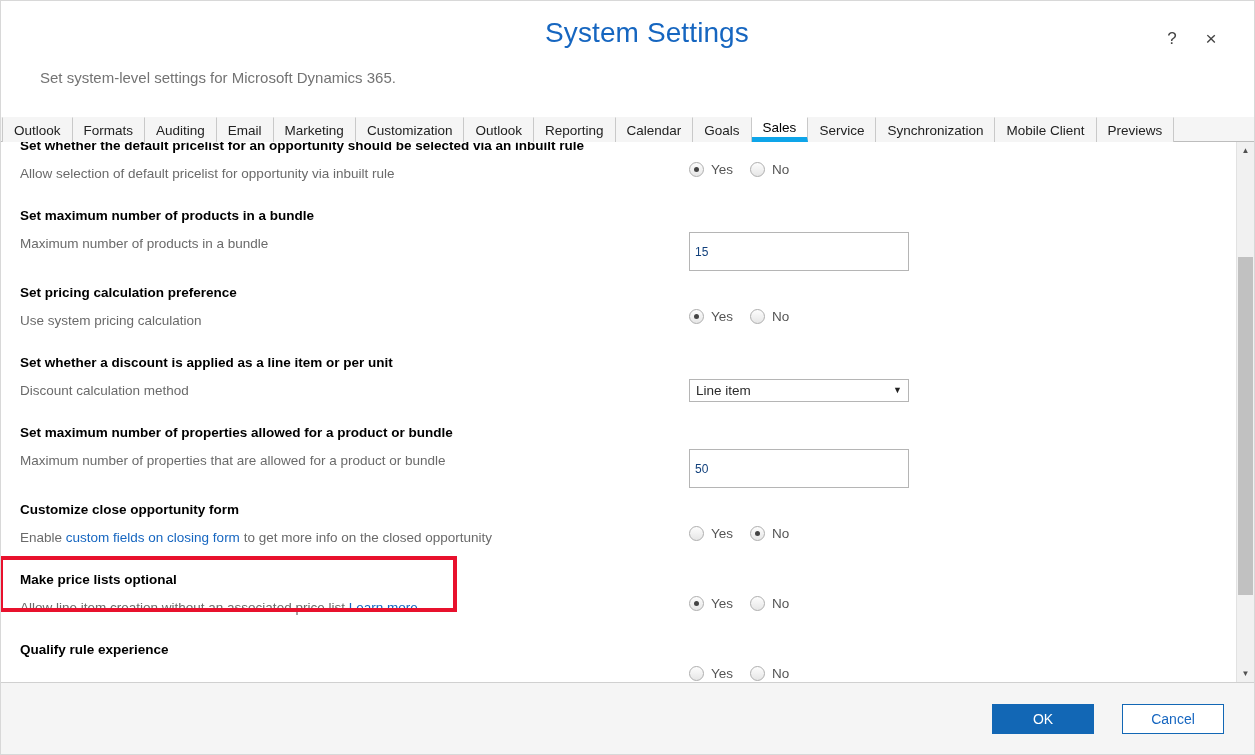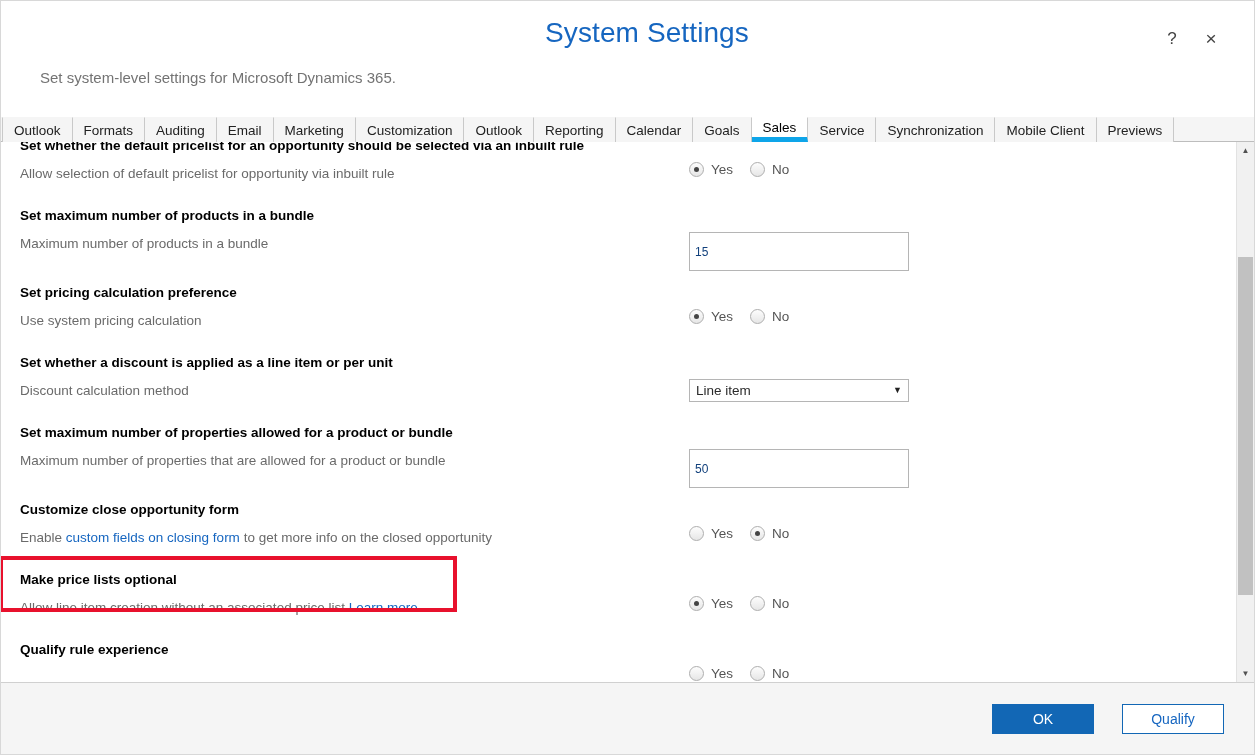--- a/index.html
+++ b/index.html
@@ -476,16 +476,16 @@
       <div class="sb-arrow">▲</div>
       <div class="sb-track">
         <div class="sb-thumb" style="top:98px;height:338px;"></div>
       </div>
       <div class="sb-arrow">▼</div>
     </div>
   </div>
 
   <div class="footer">
     <button class="btn btn-primary">OK</button>
-    <button class="btn btn-secondary">Qualify</button>
+    <button class="btn btn-secondary">Cancel</button>
   </div>
 
 </div>
 
 </body></html>

